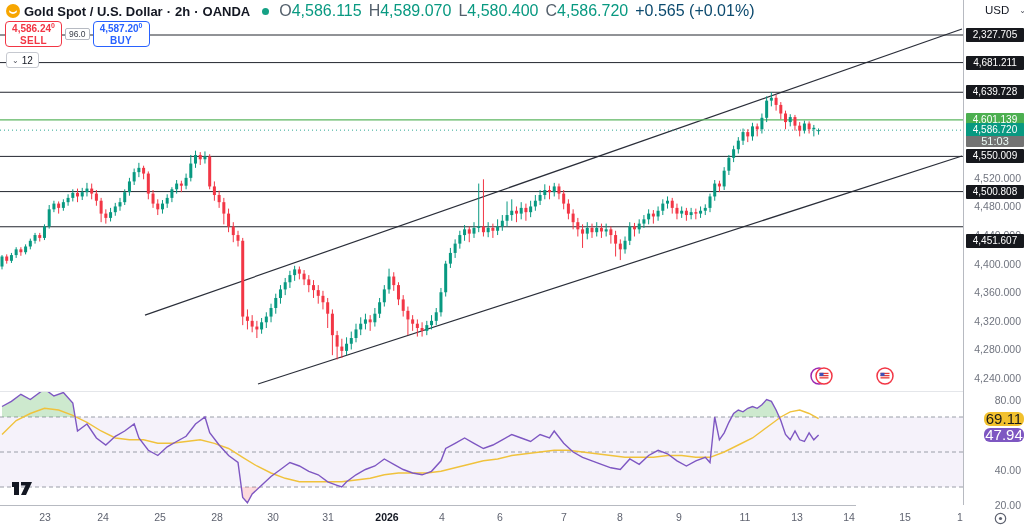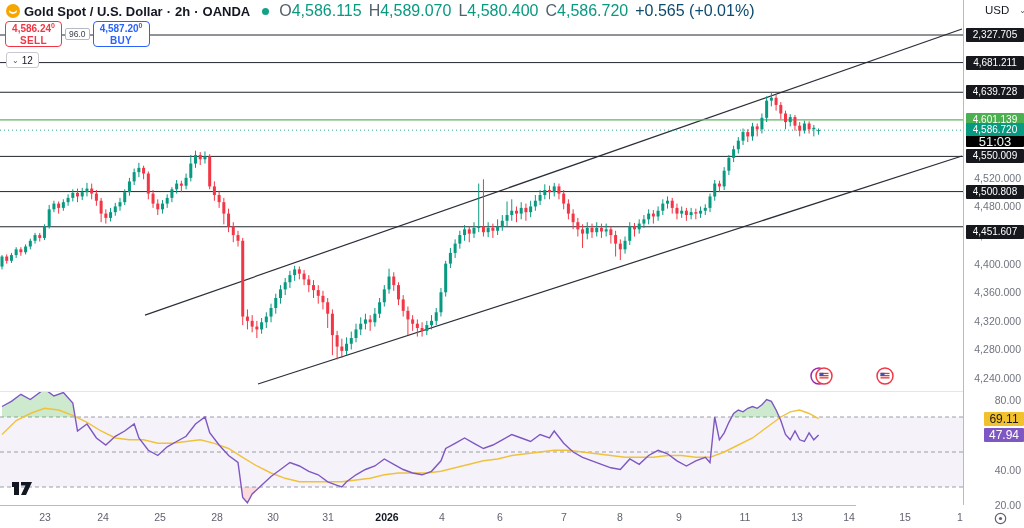--- a/index.html
+++ b/index.html
@@ -56,24 +56,24 @@
   .pa-label{position:absolute;right:4px;font-size:10.5px;color:#70747f;line-height:12px;}
   .pa-badge{
     position:absolute;right:1px;width:58px;height:14px;background:#16181d;color:#fff;
     font-size:10px;line-height:14px;text-align:center;border-radius:1px;
   }
   .pa-badge.green{background:#4caf50;}
   .pa-current{
     position:absolute;right:1px;width:58px;border-radius:1px;overflow:hidden;text-align:center;z-index:5;
   }
   .pa-current .px{background:#089981;color:#fff;font-size:10px;line-height:13px;}
-  .pa-current .cd{background:#000000;color:#eafaf5;font-size:13px;line-height:11px;}
+  .pa-current .cd{background:#737373;color:#eafaf5;font-size:11px;line-height:11px;}
   .rsi-badge{
-    position:absolute;right:1px;width:40px;height:14px;font-size:12px;line-height:14px;
-    text-align:center;border-radius:1px;
+    position:absolute;right:1px;width:40px;height:14px;font-size:15px;line-height:14px;
+    text-align:center;border-radius:6px;
   }
   .rsi-badge.ma{background:#f2c12e;color:#1b1b1b;}
   .rsi-badge.rsi{background:#7e57c2;color:#fff;}
   
   #time-axis{
     position:absolute;left:0;top:505px;width:856px;height:23px;background:#fff;
     border-top:1px solid #b7bac1;z-index:20;
   }
   .ta-label{
     position:absolute;top:5px;width:40px;margin-left:-20px;text-align:center;
@@ -551,21 +551,21 @@
     <div class="pa-label" style="top: 257.657px;">4,400.000</div>
     <div class="pa-label" style="top: 286.257px;">4,360.000</div>
     <div class="pa-label" style="top: 314.857px;">4,320.000</div>
     <div class="pa-label" style="top: 343.457px;">4,280.000</div>
     <div class="pa-label" style="top: 372.057px;">4,240.000</div>
     <div class="pa-badge" style="top: 28px;">2,327.705</div>
     <div class="pa-badge" style="top: 55.5911px;">4,681.211</div>
     <div class="pa-badge" style="top: 85.2515px;">4,639.728</div>
     <div class="pa-badge" style="top: 149.401px;">4,550.009</div>
     <div class="pa-badge" style="top: 184.579px;">4,500.808</div>
-    <div class="pa-badge" style="top: 225px;">4,451.607</div>
+    <div class="pa-badge" style="top: 234px;">4,451.607</div>
     <div class="pa-badge green" style="top: 112.843px;">4,601.139</div>
     <div class="pa-current" style="top: 123.152px;">
       <div class="px">4,586.720</div>
       <div class="cd">51:03</div>
     </div>
     <div class="pa-label" style="top: 393.5px;">80.00</div>
     <div class="pa-label" style="top: 463.5px;">40.00</div>
     <div class="pa-label" style="top: 498.5px;">20.00</div>
     <div class="rsi-badge ma" style="top: 411.558px;">69.11</div>
     <div class="rsi-badge rsi" style="top: 427.832px;">47.94</div>

